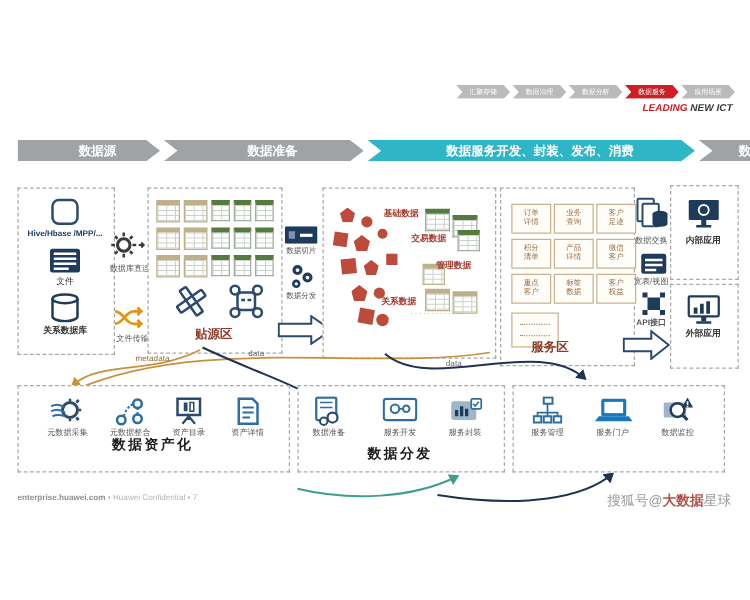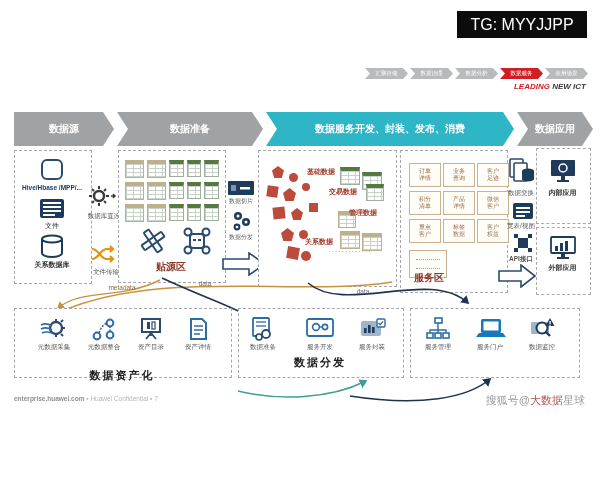--- a/index.html
+++ b/index.html
@@ -5,22 +5,22 @@
   html,body{margin:0;padding:0;background:#fff;}
   .page{position:relative;width:600px;height:480px;background:#fff;overflow:hidden;
         font-family:"Liberation Sans","DejaVu Sans",sans-serif;}
   .abs{position:absolute;}
   .dashbox{position:absolute;border:1px dashed #a9a9a9;background:#fff;}
   .lbl{position:absolute;text-align:center;color:#555;line-height:1.15;}
   .zone-title{position:absolute;text-align:center;color:#8c3a2a;font-weight:bold;font-size:10px;}
   .bot-title{position:absolute;text-align:center;color:#1c1c1c;font-weight:bold;font-size:11px;letter-spacing:2px;}
   .chev{display:flex;align-items:center;justify-content:center;color:#fff;font-weight:bold;}
   .banner{position:absolute;left:14px;top:112px;display:flex;gap:3px;}
-  .banner .chev{height:34px;font-size:10px;
-     clip-path:polygon(0 0,calc(100% - 11px) 0,100% 50%,calc(100% - 11px) 100%,0 100%,11px 50%);}
+  .banner .chev{height:17px;font-size:10px;
+     clip-path:polygon(0 0,calc(100% - 11px) 0,100% 50%,calc(100% - 11px) 100%,0 100%,11px 50%);padding-left:14px;}
   .banner .chev.first{clip-path:polygon(0 0,calc(100% - 11px) 0,100% 50%,calc(100% - 11px) 100%,0 100%);}
   .mini{position:absolute;top:68px;right:12px;display:flex;gap:2px;}
   .mini .chev{height:11px;width:43px;font-size:5.5px;font-weight:normal;
      clip-path:polygon(0 0,calc(100% - 5px) 0,100% 50%,calc(100% - 5px) 100%,0 100%,5px 50%);}
   .tbl{border:1px solid #9fae9f;border-top-width:4px;background-color:#fff;
        background-image:linear-gradient(#c9d2c9 1px,transparent 1px),
                         linear-gradient(90deg,#c9d2c9 1px,transparent 1px);
        background-size:100% 4px,7px 100%;}
   .tbl.y{border-top-color:#cfa13b;border-color:#bdb08b;}
   .tbl.g{border-top-color:#55793f;}
@@ -33,22 +33,20 @@
   .svc-card span{width:14px;display:block;}
   .tag-red{color:#cf1f25;font-style:italic;font-weight:bold;}
   .tag-dark{color:#3a3a3a;font-style:italic;font-weight:bold;}
   svg{display:block;}
 </style>
 </head>
 <body>
 
 <div class="page">
 
-  <div class="abs" style="left:457px;top:11px;width:130px;height:27px;background:#0c0c0c;color:#fff;
-              font-size:16px;display:flex;align-items:center;justify-content:center;">TG: MYYJJPP</div>
 
   <div class="mini">
     <div class="chev" style="background:#b9babc;">汇聚存储</div>
     <div class="chev" style="background:#b9babc;">数据治理</div>
     <div class="chev" style="background:#b9babc;">数据分析</div>
     <div class="chev" style="background:#cf1f25;">数据服务</div>
     <div class="chev" style="background:#b9babc;">应用场景</div>
   </div>
   <div class="abs" style="top:82px;right:14px;font-size:8px;">
     <span class="tag-red">LEADING</span>
@@ -216,21 +214,21 @@
     <div class="svc-card" style="left:43px;top:69px;">
         <span>标签数据</span>
       </div>
     <div class="svc-card" style="left:77px;top:69px;">
         <span>客户权益</span>
       </div>
     <div class="svc-card" style="left:9px;top:100px;width:36px;height:26px;">
       <span style="width:24px;border-top:1px dotted #b49a74;border-bottom:1px dotted #b49a74;height:8px;"></span>
     </div>
   </div>
-  <div class="zone-title" style="left:376px;top:271px;width:106px;font-family:Liberation Mono, monospace;">服务区</div>
+  <div class="zone-title" style="left:387px;top:271px;width:106px;font-family:Liberation Mono, monospace;">服务区</div>
 
   <svg class="abs" style="left:508px;top:157px" width="28" height="30" viewBox="0 0 28 30">
     <rect x="2" y="2" width="13" height="18" rx="1" fill="none" stroke="#2b4a6f" stroke-width="1.6"></rect>
     <rect x="6" y="6" width="13" height="18" rx="1" fill="#fff" stroke="#2b4a6f" stroke-width="1.6"></rect>
     <ellipse cx="20" cy="14" rx="6" ry="2.4" fill="#1f3b5c"></ellipse>
     <path d="M14 14 v8 c0 1.4 2.7 2.4 6 2.4 s6 -1 6 -2.4 V14" fill="#1f3b5c"></path>
   </svg>
   <div class="lbl" style="left:498px;top:189px;width:46px;font-size:6.5px;">数据交换</div>
   <svg class="abs" style="left:512px;top:202px" width="22" height="18" viewBox="0 0 22 18">
     <rect x="1" y="1" width="20" height="16" rx="2" fill="#1f3b5c"></rect>
@@ -320,21 +318,21 @@
     <path d="M12 15 v4 M7 22 l5 -6 l5 6" stroke="#2b4a6f" stroke-width="1.8" fill="none"></path>
   </svg>
   <div class="lbl" style="left:128px;top:343px;width:46px;font-size:6.5px;">资产目录</div>
   <svg class="abs" style="left:186px;top:317px" width="24" height="24" viewBox="0 0 24 24">
     <path d="M5 2 h11 l4 4 v16 h-15 z" fill="none" stroke="#2e6da4" stroke-width="2"></path>
     <line x1="8" y1="9" x2="17" y2="9" stroke="#2e6da4" stroke-width="1.5"></line>
     <line x1="8" y1="13" x2="17" y2="13" stroke="#2e6da4" stroke-width="1.5"></line>
     <line x1="8" y1="17" x2="14" y2="17" stroke="#2e6da4" stroke-width="1.5"></line>
   </svg>
   <div class="lbl" style="left:175px;top:343px;width:46px;font-size:6.5px;">资产详情</div>
-  <div class="bot-title" style="left:14px;top:368px;width:216px;">数据资产化</div>
+  <div class="bot-title" style="left:14px;top:348px;width:216px;">数据资产化</div>
 
   <div class="dashbox" style="left:238px;top:308px;width:164px;height:68px;"></div>
   <svg class="abs" style="left:250px;top:317px" width="26" height="24" viewBox="0 0 26 24">
     <rect x="3" y="1" width="16" height="18" rx="1" fill="none" stroke="#2e6da4" stroke-width="1.8"></rect>
     <line x1="6" y1="5" x2="16" y2="5" stroke="#2e6da4" stroke-width="1.3"></line>
     <line x1="6" y1="9" x2="16" y2="9" stroke="#2e6da4" stroke-width="1.3"></line>
     <circle cx="16" cy="17" r="4" fill="#fff" stroke="#2b4a6f" stroke-width="1.8"></circle>
     <circle cx="9" cy="20" r="3" fill="#fff" stroke="#2b4a6f" stroke-width="1.6"></circle>
   </svg>
   <div class="lbl" style="left:240px;top:343px;width:46px;font-size:6.5px;">数据准备</div>
@@ -382,17 +380,17 @@
   <div class="lbl" style="left:519px;top:343px;width:46px;font-size:6.5px;">数据监控</div>
 
   <div class="abs" style="left:14px;top:395px;font-size:6.5px;color:#b5b5b5;">
     <span style="font-weight:bold;color:#8f8f8f;">enterprise.huawei.com</span>
     <span> ▪ </span>
     <span>Huawei Confidential</span>
     <span> ▪ </span>
     <span>7</span>
   </div>
   <div class="abs" style="top:393px;right:15px;font-size:11px;color:#9a9a9a;">
-    <span>搜狐号@</span><span style="color:#b0524a;font-weight:normal;">大数据</span><span>星球</span>
+    <span>搜狐号@</span><span style="color:#b0524a;font-weight:bold;">大数据</span><span>星球</span>
   </div>
 
 
 </div>
 
 </body></html>

